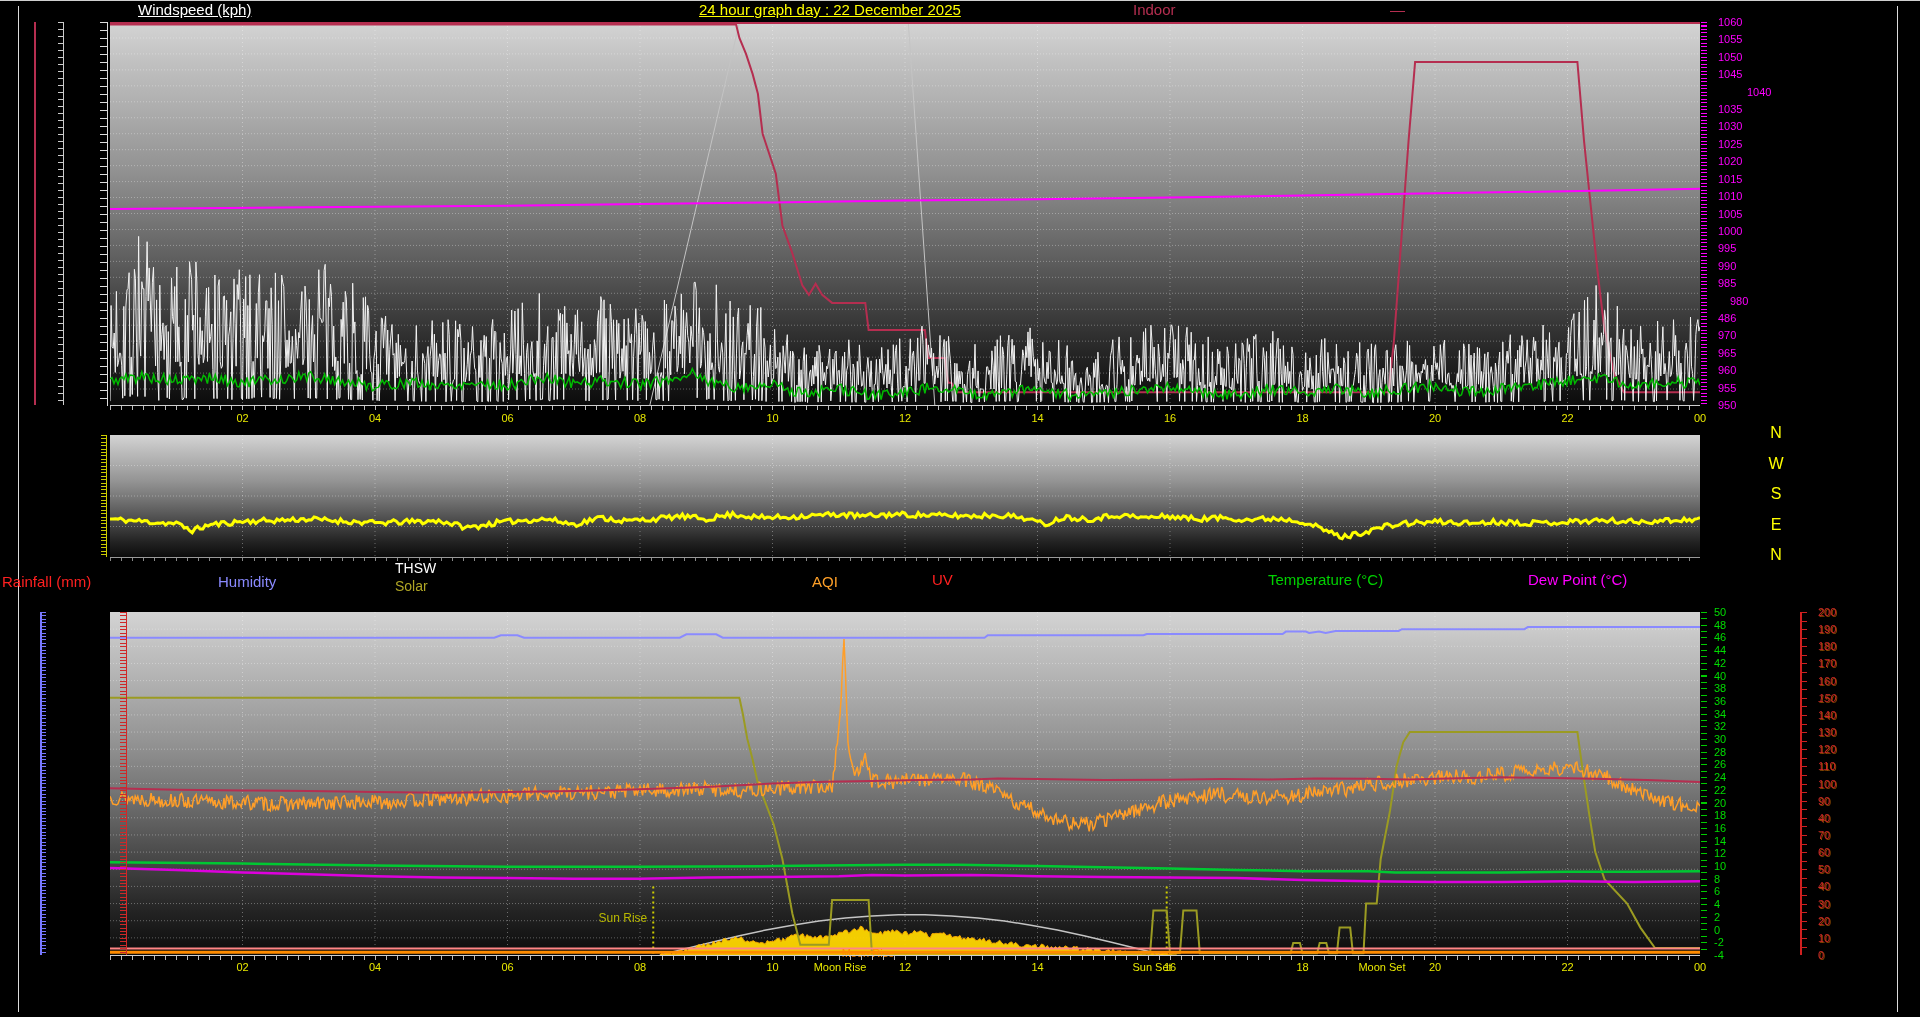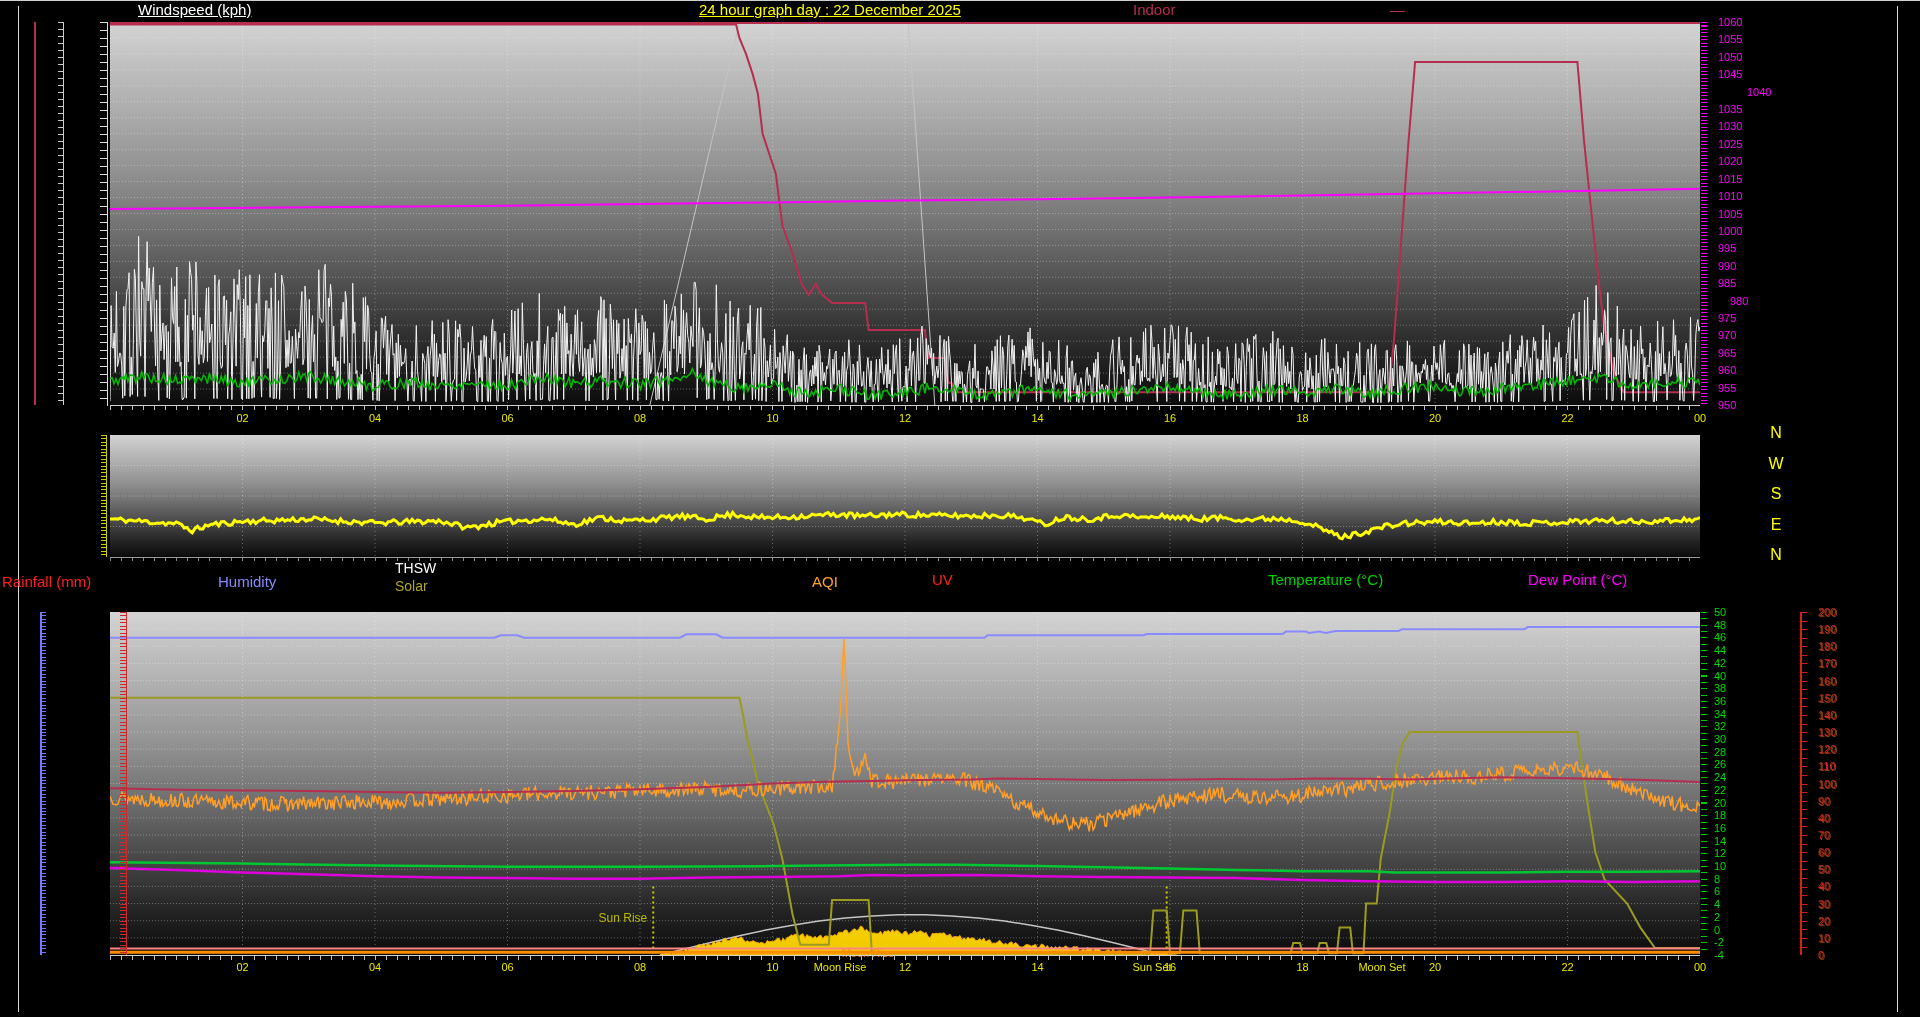--- a/index.html
+++ b/index.html
@@ -171,21 +171,21 @@
       <div class="ticklabel" style="color: rgb(255, 0, 255); top: 143.864px; left: 1718px;">1025</div>
       <div class="ticklabel" style="color: rgb(255, 0, 255); top: 161.273px; left: 1718px;">1020</div>
       <div class="ticklabel" style="color: rgb(255, 0, 255); top: 178.682px; left: 1718px;">1015</div>
       <div class="ticklabel" style="color: rgb(255, 0, 255); top: 196.091px; left: 1718px;">1010</div>
       <div class="ticklabel" style="color: rgb(255, 0, 255); top: 213.5px; left: 1718px;">1005</div>
       <div class="ticklabel" style="color: rgb(255, 0, 255); top: 230.909px; left: 1718px;">1000</div>
       <div class="ticklabel" style="color: rgb(255, 0, 255); top: 248.318px; left: 1718px;">995</div>
       <div class="ticklabel" style="color: rgb(255, 0, 255); top: 265.727px; left: 1718px;">990</div>
       <div class="ticklabel" style="color: rgb(255, 0, 255); top: 283.136px; left: 1718px;">985</div>
       <div class="ticklabel" style="color: rgb(255, 0, 255); top: 300.545px; left: 1718px; margin-left: 12px;">980</div>
-      <div class="ticklabel" style="color: rgb(255, 0, 255); top: 317.955px; left: 1718px;">975</div>
+      <div class="ticklabel" style="color: rgb(255, 0, 255); top: 317.955px; left: 1718px;">486</div>
       <div class="ticklabel" style="color: rgb(255, 0, 255); top: 335.364px; left: 1718px;">970</div>
       <div class="ticklabel" style="color: rgb(255, 0, 255); top: 352.773px; left: 1718px;">965</div>
       <div class="ticklabel" style="color: rgb(255, 0, 255); top: 370.182px; left: 1718px;">960</div>
       <div class="ticklabel" style="color: rgb(255, 0, 255); top: 387.591px; left: 1718px;">955</div>
       <div class="ticklabel" style="color: rgb(255, 0, 255); top: 405px; left: 1718px;">950</div>
       <div class="ticklabel" style="color: rgb(0, 221, 0); top: 612px; left: 1714px;">50</div>
       <div class="ticklabel" style="color: rgb(0, 221, 0); top: 624.704px; left: 1714px;">48</div>
       <div class="ticklabel" style="color: rgb(0, 221, 0); top: 637.407px; left: 1714px;">46</div>
       <div class="ticklabel" style="color: rgb(0, 221, 0); top: 650.111px; left: 1714px;">44</div>
       <div class="ticklabel" style="color: rgb(0, 221, 0); top: 662.815px; left: 1714px;">42</div>

